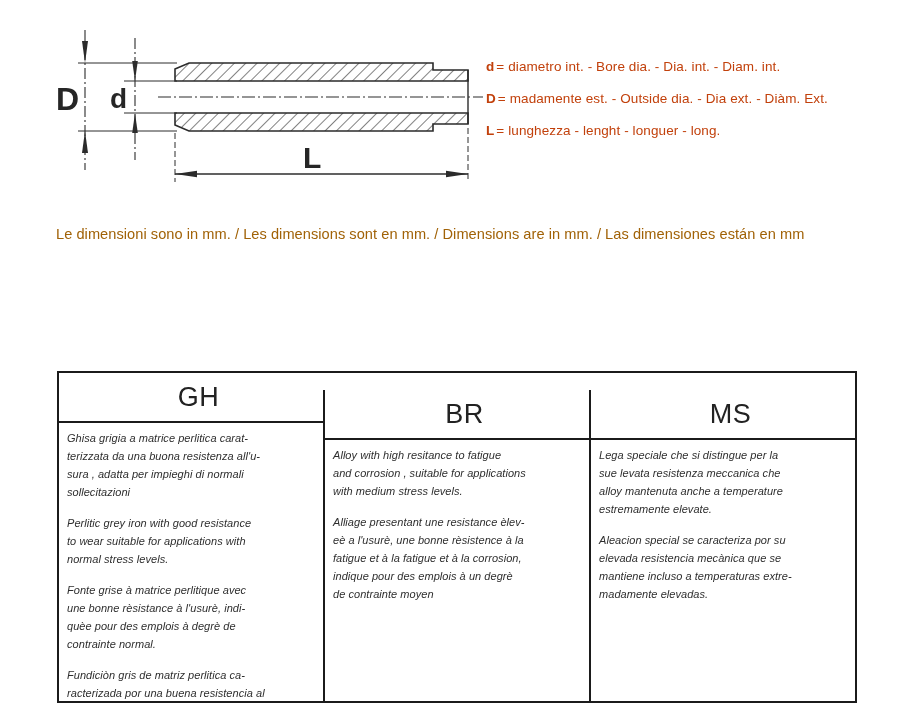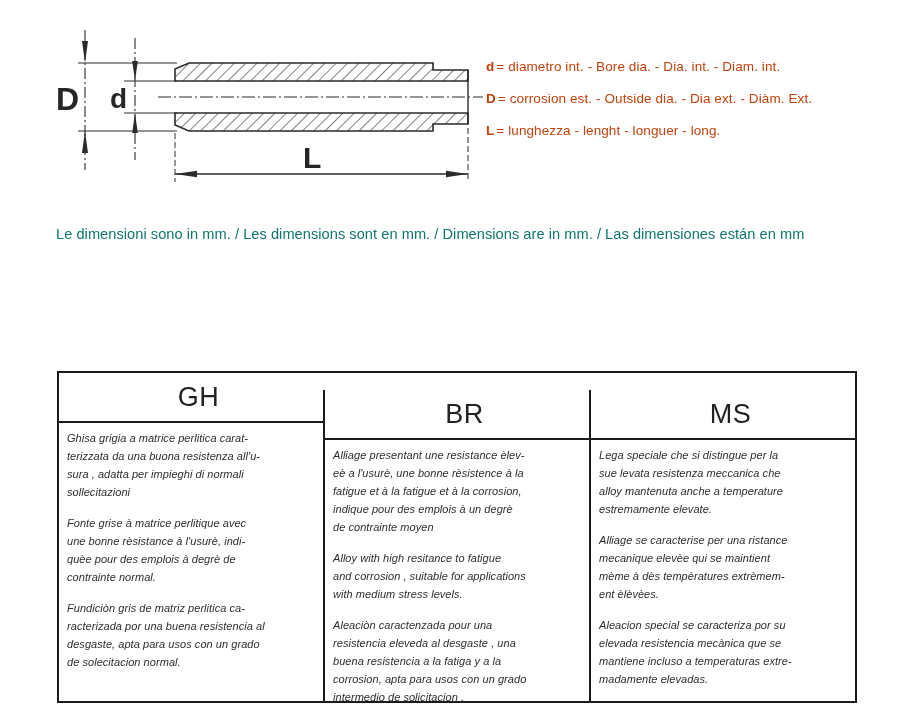--- a/index.html
+++ b/index.html
@@ -134,76 +134,70 @@
     <polygon points="135,166 157,162.8 157,169.2" fill="#2b2b2b"></polygon>
     <polygon points="428,166 406,162.8 406,169.2" fill="#2b2b2b"></polygon>
 
     <text x="16" y="102" font-size="32">D</text>
     <text x="70" y="100" font-size="28">d</text>
     <text x="263" y="160" font-size="30">L</text>
   </svg>
 
   <div class="legend" id="legend" style="color: #c2410c;">
     <div class="legend-line"><b>d</b><span>= diametro int. - Bore dia. - Dia. int. - Diam. int.</span></div>
-    <div class="legend-line"><b>D</b><span>= corrosion est. - Outside dia. - Dia ext. - Diàm. Ext.</span></div>
+    <div class="legend-line"><b>D</b><span>= madamente est. - Outside dia. - Dia ext. - Diàm. Ext.</span></div>
     <div class="legend-line"><b>L</b><span>= lunghezza - lenght - longuer - long.</span></div>
   </div>
 
-  <div class="units-note" id="units-note" style="color: #0f766e;">Le dimensioni sono in mm. / Les dimensions sont en mm. / Dimensions are in mm. / Las dimensiones están en mm</div>
+  <div class="units-note" id="units-note" style="color: #a16207;">Le dimensioni sono in mm. / Les dimensions sont en mm. / Dimensions are in mm. / Las dimensiones están en mm</div>
 
   <div class="mat-table">
 
     <div class="mat-col">
       <div class="mat-head">GH</div>
       <div class="mat-body">
         <p>Ghisa grigia a matrice perlitica carat-
 terizzata da una buona resistenza all'u-
 sura , adatta per impieghi di normali
 sollecitazioni</p>
+        <p>Perlitic grey iron with good resistance
+to wear suitable for applications with
+normal stress levels.</p>
         <p>Fonte grise à matrice perlitique avec
 une bonne rèsistance à l'usurè, indi-
 quèe pour des emplois à degrè de
 contrainte normal.</p>
         <p>Fundiciòn gris de matriz perlitica ca-
 racterizada por una buena resistencia al
 desgaste, apta para usos con un grado
 de solecitacion normal.</p>
       </div>
     </div>
 
     <div class="mat-col">
       <div class="mat-head">BR</div>
       <div class="mat-body">
+        <p>Alloy with high resitance to fatigue
+and corrosion , suitable for applications
+with medium stress levels.</p>
         <p>Alliage presentant une resistance èlev-
 eè a l'usurè, une bonne rèsistence à la
 fatigue et à la fatigue et à la corrosion,
 indique pour des emplois à un degrè
 de contrainte moyen</p>
-        <p>Alloy with high resitance to fatigue
-and corrosion , suitable for applications
-with medium stress levels.</p>
-        <p>Aleaciòn caractenzada pour una
-resistencia eleveda al desgaste , una
-buena resistencia a la fatiga y a la
-corrosion, apta para usos con un grado
-intermedio de solicitacion .</p>
       </div>
     </div>
 
     <div class="mat-col">
       <div class="mat-head">MS</div>
       <div class="mat-body">
         <p>Lega speciale che si distingue per la
 sue levata resistenza meccanica che
 alloy mantenuta anche a temperature
 estremamente elevate.</p>
-        <p>Alliage se caracterise per una ristance
-mecanique elevèe qui se maintient
-mème à dès tempèratures extrèmem-
-ent èlèvèes.</p>
         <p>Aleacion special se caracteriza por su
 elevada resistencia mecànica que se
 mantiene incluso a temperaturas extre-
 madamente elevadas.</p>
       </div>
     </div>
 
   </div>
 </div>
 

